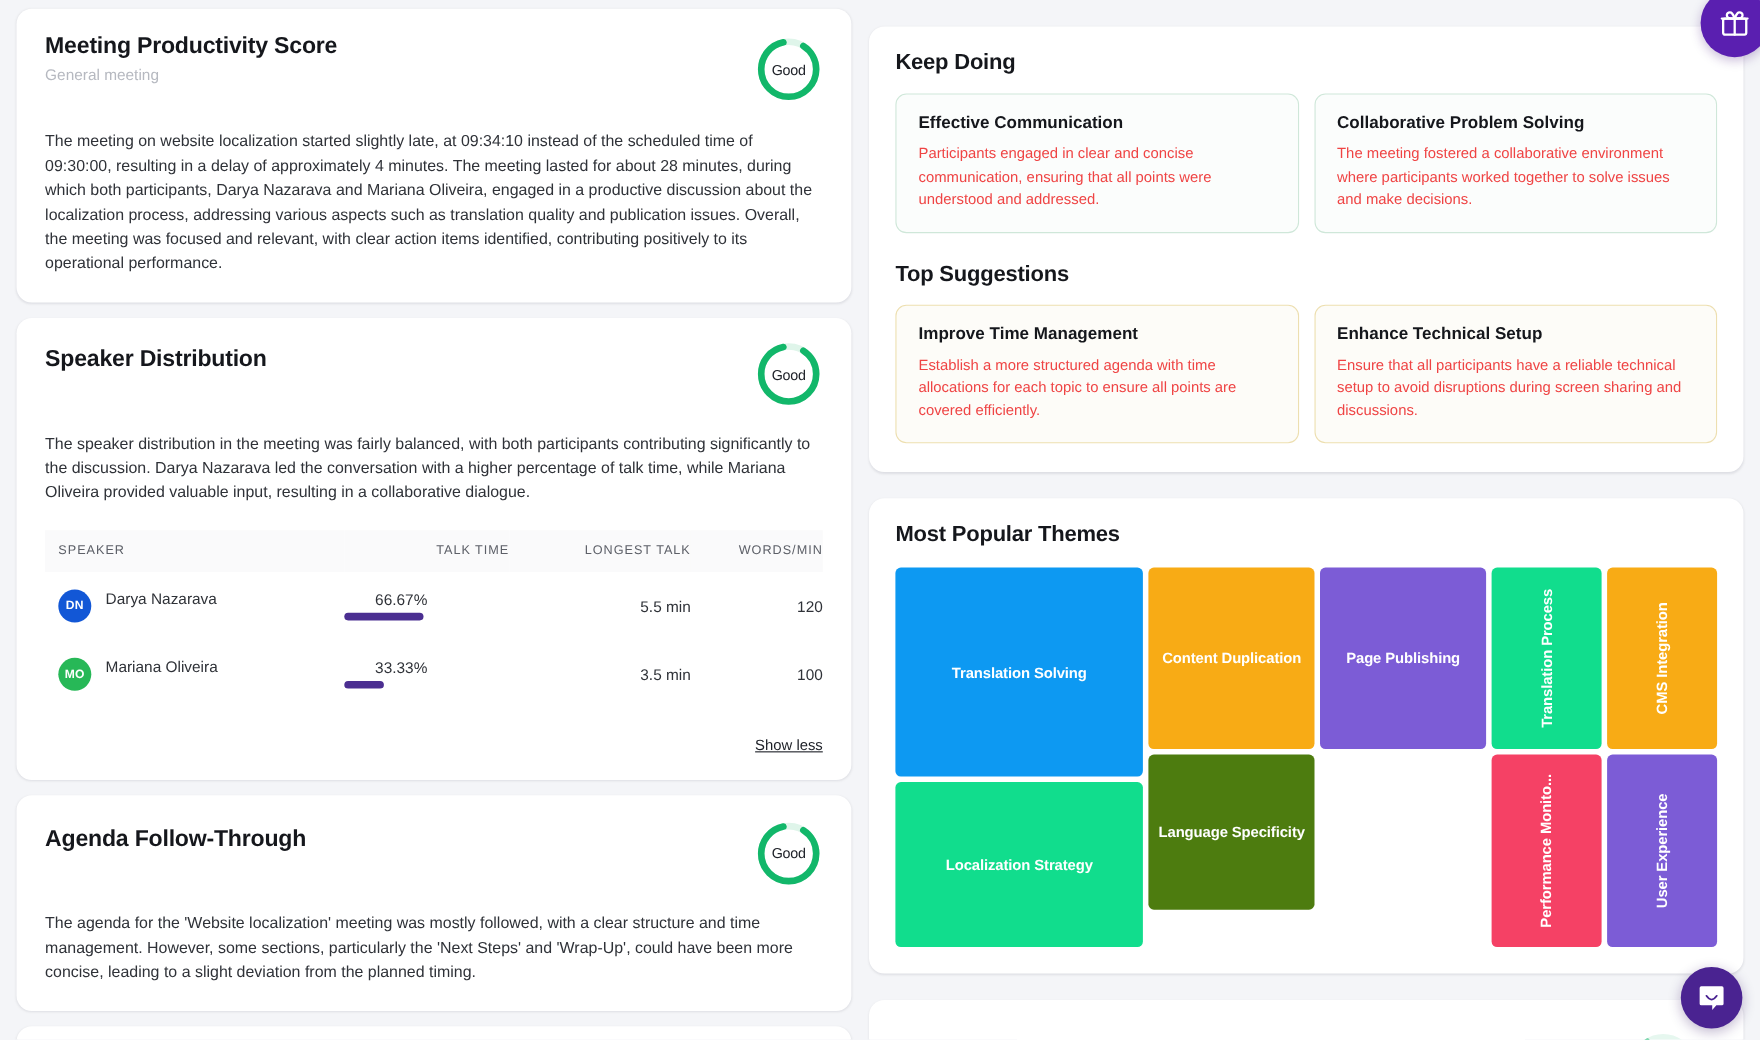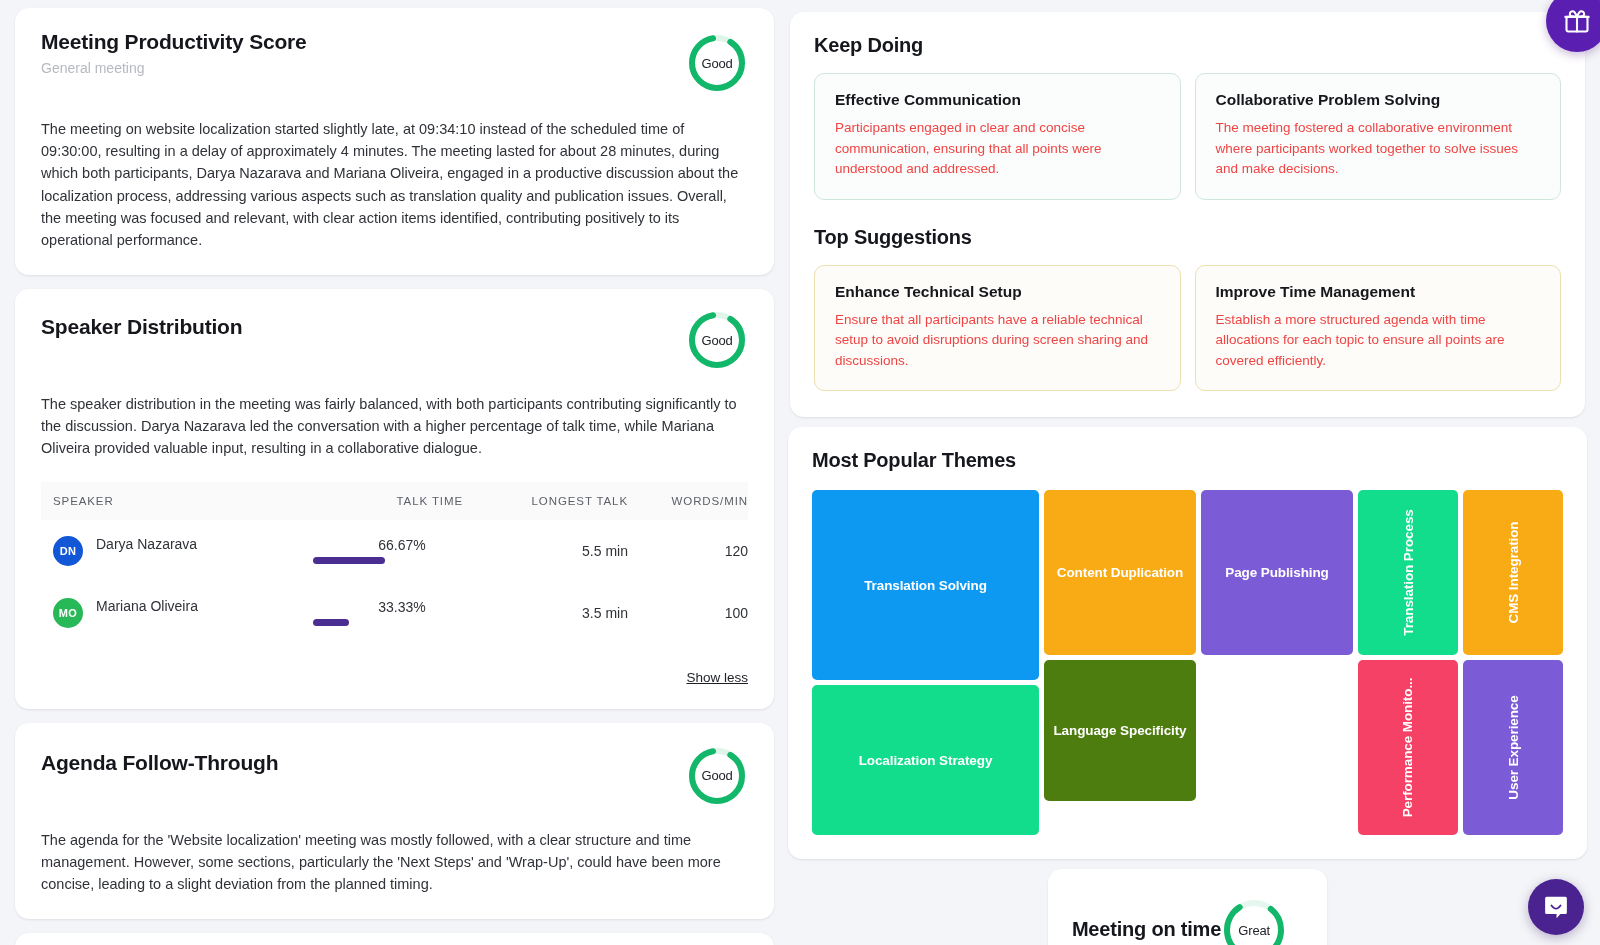--- a/index.html
+++ b/index.html
@@ -6,21 +6,21 @@
   html, body {
     width: 1600px; height: 945px;
     background: #f4f5f8;
     font-family: "Liberation Sans", sans-serif;
     overflow: hidden;
   }
   .page { position: relative; width: 1600px; height: 945px; display: flex; gap: 8px; }
 
   
   .col-left  { width: 782px; padding: 8px 8px 0 15px; display: flex; flex-direction: column; gap: 14px; }
-  .col-right { width: 810px; padding: 12px 15px 0 0;  display: flex; flex-direction: column; gap: 10px; align-items: center; }
+  .col-right { width: 810px; padding: 24px 15px 0 0;  display: flex; flex-direction: column; gap: 24px; }
 
   
   .card {
     background: #ffffff;
     border-radius: 14px;
     box-shadow: 0 1px 3px rgba(16,24,40,.06), 0 1px 2px rgba(16,24,40,.04);
     padding: 22px 26px 24px 26px;
     position: relative;
     flex: none;
   }
@@ -49,21 +49,21 @@
   .sp-table thead th.c-speaker { text-align: left; padding-left: 12px; }
   .sp-table tbody td { padding: 16px 0; vertical-align: middle; font-size: 14px; color: #2f3238; text-align: right; }
   .sp-table tbody td.c-speaker { text-align: left; padding-left: 12px; }
   .who { display: flex; gap: 13px; }
   .avatar {
     width: 30px; height: 30px; border-radius: 50%;
     display: flex; align-items: center; justify-content: center;
     color: #fff; font-size: 11px; font-weight: 700; letter-spacing: .3px; flex: none;
   }
   .talk-cell { position: relative; width: 150px; padding-right: 0 !important; }
-  .talk-pct { display: block; text-align: center; padding-left: 28px; }
+  .talk-pct { display: block; text-align: left; padding-left: 28px; }
   .talk-track { margin-top: 4px; height: 7px; width: 108px; position: relative; }
   .talk-bar { height: 7px; border-radius: 4px; background: #4b2e91; }
   .show-less {
     display: block; text-align: right; margin-top: 26px;
     font-size: 13.5px; color: #1c1f26; text-decoration: underline; cursor: pointer;
   }
 
   
   .sec-title { font-size: 20px; font-weight: 700; color: #15171c; letter-spacing: -.2px; }
   .tile-row { display: flex; gap: 14px; margin-top: 16px; }
@@ -215,26 +215,26 @@
         </div>
         <div class="tile green">
           <div class="tile-h">Collaborative Problem Solving</div>
           <div class="tile-p">The meeting fostered a collaborative environment where participants worked together to solve issues and make decisions.</div>
         </div>
       </div>
 
       <div class="sec-title" style="margin-top:26px;">Top Suggestions</div>
       <div class="tile-row">
         <div class="tile amber">
+          <div class="tile-h">Improve Time Management</div>
+          <div class="tile-p">Establish a more structured agenda with time allocations for each topic to ensure all points are covered efficiently.</div>
+        </div>
+        <div class="tile amber">
           <div class="tile-h">Enhance Technical Setup</div>
           <div class="tile-p">Ensure that all participants have a reliable technical setup to avoid disruptions during screen sharing and discussions.</div>
-        </div>
-        <div class="tile amber">
-          <div class="tile-h">Improve Time Management</div>
-          <div class="tile-p">Establish a more structured agenda with time allocations for each topic to ensure all points are covered efficiently.</div>
         </div>
       </div>
     </div>
 
     <div class="card" style="padding:22px 24px 24px 24px;">
       <div class="sec-title">Most Popular Themes</div>
       <div class="treemap" id="treemap">
           <div class="tm-col" style="width: 227px;">
             <div class="tm-cell" style="background: rgb(13, 153, 242); height: 190px;">
               <span>Translation Solving</span>

